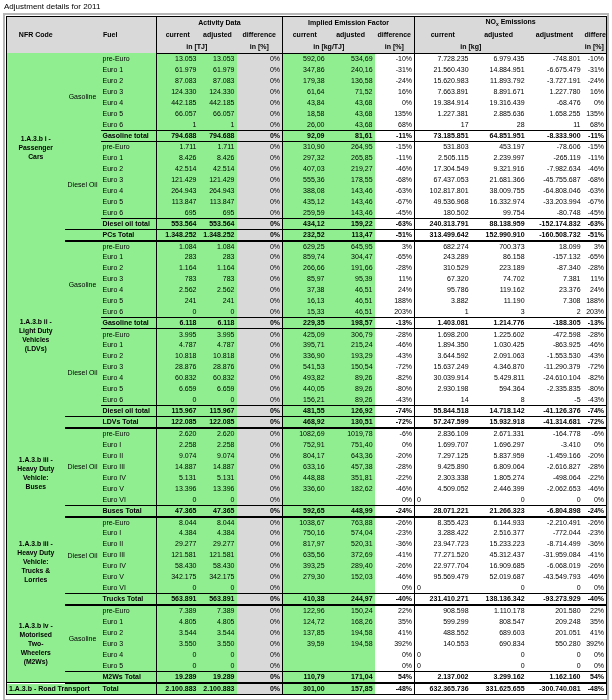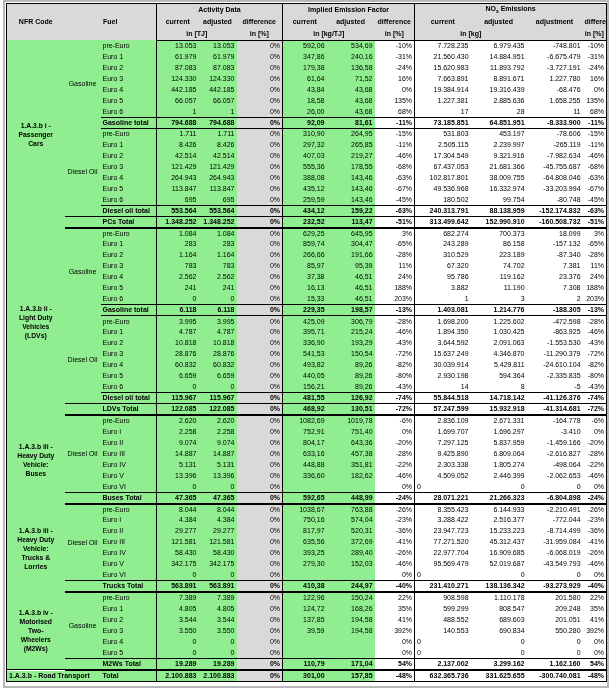--- a/index.html
+++ b/index.html
@@ -26,20 +26,21 @@
   td.nfr{white-space:pre-line;line-height:9px;font-weight:bold;vertical-align:middle;font-size:6.8px;}
   td.nfrg{white-space:nowrap;font-weight:bold;}
   tr.s td,tr.t td,tr.g td{border-top:1px solid var(--border);border-bottom:1px solid var(--border);font-weight:bold;}
   tr.t td{border-bottom-width:2px;}
   sub{font-size:5px;}
 </style>
 </head>
 <body>
 
 <div class="page">
+  <div class="title">Adjustment details for 2011</div>
   <div class="frame">
     <table id="tbl">
       <colgroup>
         <col style="width:58px">
           <col style="width:36px">
           <col style="width:56px">
         <col style="width:42px">
           <col style="width:38px">
           <col style="width:46px">
         <col style="width:44px">

